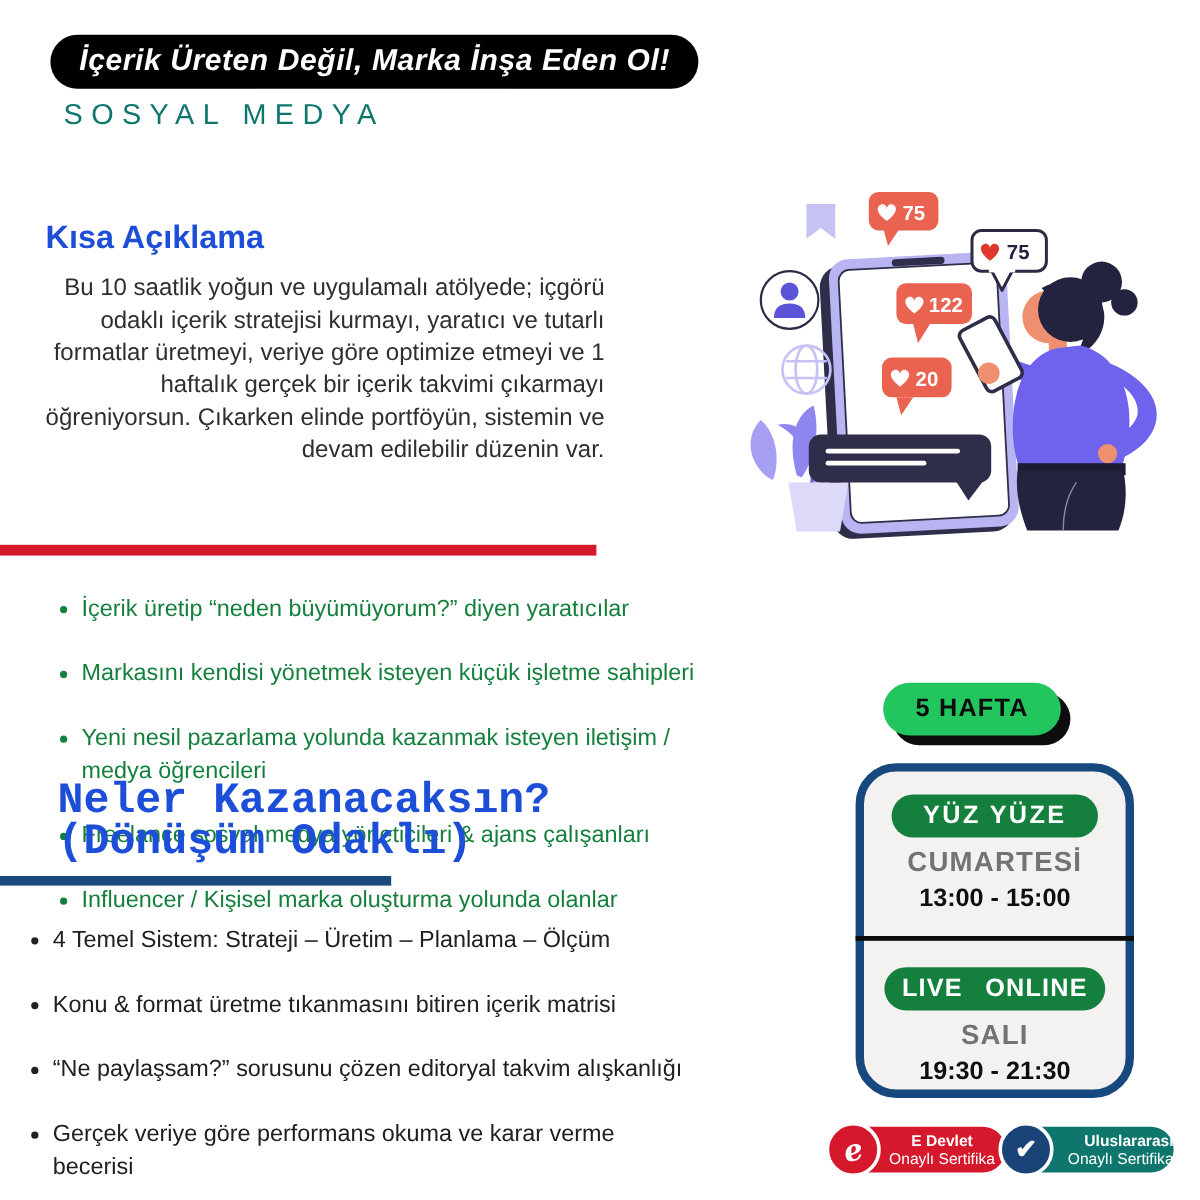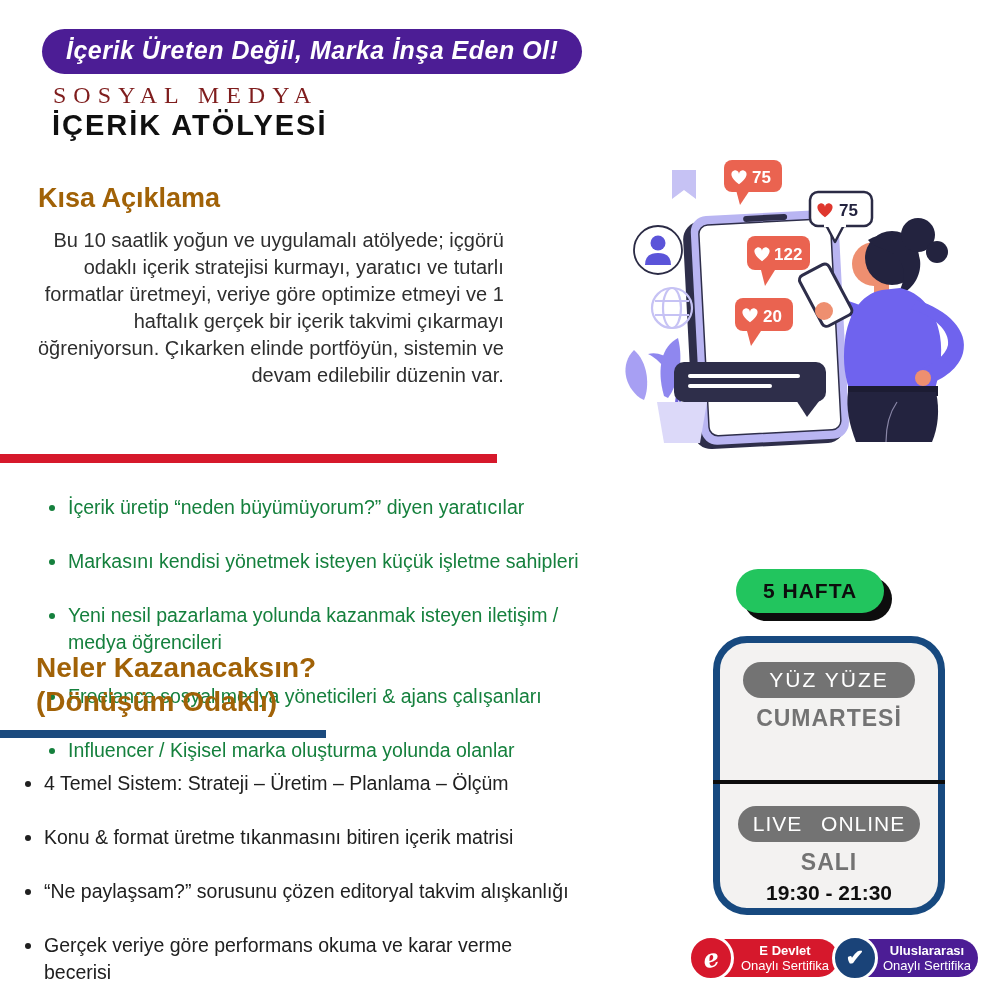--- a/index.html
+++ b/index.html
@@ -1,68 +1,68 @@
 <!DOCTYPE html>
 <html><head>
 <meta charset="utf-8">
 <style>
   html,body{margin:0;padding:0;background:#ffffff;}
   .poster{position:relative;width:1000px;height:1000px;background:#ffffff;overflow:hidden;
           font-family:"Liberation Sans",sans-serif;color:#1a1a1a;}
 
   
-  .banner{position:absolute;left:42px;top:29px;background:#4c1d95;color:#fff;
+  .banner{position:absolute;left:42px;top:29px;background:#000000;color:#fff;
           font-style:italic;font-weight:700;font-size:25px;line-height:1;
           padding:9px 24px 11px;border-radius:26px;letter-spacing:.5px;}
   .subtitle{position:absolute;left:53px;top:82px;font-size:24px;font-weight:400;
-            letter-spacing:7px;color:#7f1d1d;font-family:Liberation Serif, serif;}
+            letter-spacing:7px;color:#0f766e;}
   .maintitle{position:absolute;left:52px;top:109px;font-size:29px;font-weight:800;
              letter-spacing:2px;color:#101010;}
 
   
-  .sec-h{position:absolute;margin:0;font-weight:800;color:#a16207;}
+  .sec-h{position:absolute;margin:0;font-weight:800;color:#1d4ed8;}
   .about-h{left:38px;top:183px;font-size:27px;}
   .about-p{position:absolute;left:38px;top:227px;margin:0;font-size:20px;line-height:27px;
            color:#2e2e2e;white-space:pre-line;text-align:right;}
   .aud-h{left:38px;top:413px;font-size:28px;}
   .bar{position:absolute;left:0;}
   .bar-red{top:454px;width:497px;height:9px;background:#d6182b;}
   .aud-list{position:absolute;left:48px;top:467px;margin:0;padding-left:20px;width:600px;
             font-size:19.5px;line-height:27px;color:#15803d;white-space:pre-line;}
   .aud-list li,.gain-list li{margin:0;}
-  .gain-h{left:36px;top:651px;font-size:28px;line-height:34px;}
+  .gain-h{left:48px;top:651px;font-size:36px;line-height:34px;font-family:Liberation Mono, monospace;}
   .bar-blue{top:730px;width:326px;height:8px;background:#1b4a7e;}
   .gain-list{position:absolute;left:22px;top:743px;margin:0;padding-left:22px;width:645px;
              font-size:19.5px;line-height:27px;color:#202020;white-space:pre-line;}
 
   
   .duration{position:absolute;left:736px;top:569px;background:#22c55e;color:#0d0d0d;
             font-weight:800;font-size:21px;letter-spacing:1px;padding:10px 27px;
             border-radius:30px;box-shadow:8px 8px 0 #0d0d0d;text-align:center;}
   .card{position:absolute;left:713px;top:636px;width:232px;height:279px;background:#f3f2f1;
         border:7px solid #17497f;border-radius:34px;box-sizing:border-box;}
   .divider{position:absolute;left:-7px;top:137px;width:232px;height:4px;background:#0c0c0c;}
   .session{position:absolute;left:0;width:100%;text-align:center;}
   .s1{top:0;}
   .s2{top:150px;}
-  .mode-pill{display:inline-block;background:#737373;color:#fff;font-weight:400;border-radius:24px;}
+  .mode-pill{display:inline-block;background:#15803d;color:#fff;font-weight:700;border-radius:24px;}
   .s1 .mode-pill{font-size:21px;letter-spacing:2px;padding:6px 26px;margin-top:19px;}
   .s2 .mode-pill{font-size:21px;letter-spacing:1px;word-spacing:12px;padding:6px 15px;margin-top:13px;}
   .day{font-size:23px;font-weight:800;letter-spacing:1px;color:#737373;margin-top:7px;}
   .time{font-size:21px;font-weight:800;color:#0f0f0f;margin-top:5px;}
 
   
   .cert{position:absolute;top:935px;height:46px;}
   .cert-red{left:688px;width:150px;}
   .cert-blue{left:832px;width:146px;}
   .cert-pill{position:absolute;left:12px;right:0;top:4px;bottom:4px;border-radius:20px;
              color:#fff;display:flex;flex-direction:column;justify-content:center;
              text-align:center;padding-left:32px;}
   .cert-red .cert-pill{background:#d6182c;}
-  .cert-blue .cert-pill{background:#4c1d95;}
+  .cert-blue .cert-pill{background:#0f766e;text-align:right;}
   .cert-circle{position:absolute;left:0;top:0;width:46px;height:46px;border-radius:50%;
                border:3px solid #fff;box-sizing:border-box;z-index:2;color:#fff;
                display:flex;align-items:center;justify-content:center;}
   .cert-red .cert-circle{background:#d6182c;}
   .cert-blue .cert-circle{background:#1a4378;}
   .e-glyph{font-family:"DejaVu Serif",serif;font-style:italic;font-weight:700;font-size:25px;
            line-height:1;transform:rotate(-12deg);}
   .check-glyph{font-size:22px;font-weight:800;line-height:1;}
   .cert-t{font-size:13px;font-weight:700;line-height:15px;}
   .cert-s{font-size:13px;line-height:15px;}
@@ -73,21 +73,20 @@
 </style>
 </head>
 <body>
 
 <div class="poster">
 
   <div class="banner">
     <span>İçerik Üreten Değil, Marka İnşa Eden Ol!</span>
   </div>
   <div class="subtitle">SOSYAL MEDYA</div>
-  <div class="maintitle">İÇERİK ATÖLYESİ</div>
 
   <h2 class="sec-h about-h">Kısa Açıklama</h2>
   <p class="about-p">Bu 10 saatlik yoğun ve uygulamalı atölyede; içgörü
 odaklı içerik stratejisi kurmayı, yaratıcı ve tutarlı
 formatlar üretmeyi, veriye göre optimize etmeyi ve 1
 haftalık gerçek bir içerik takvimi çıkarmayı
 öğreniyorsun. Çıkarken elinde portföyün, sistemin ve
 devam edilebilir düzenin var.</p>
 
   <svg class="illu" viewBox="0 0 384 332" aria-hidden="true">
@@ -204,20 +203,21 @@
     
     
   </ul>
 
   <div class="duration">5 HAFTA</div>
 
   <div class="card">
     <div class="session s1">
       <div class="mode-pill">YÜZ YÜZE</div>
       <div class="day">CUMARTESİ</div>
+      <div class="time">13:00 - 15:00</div>
     </div>
     <div class="divider"></div>
     <div class="session s2">
       <div class="mode-pill">LIVE ONLINE</div>
       <div class="day">SALI</div>
       <div class="time">19:30 - 21:30</div>
     </div>
   </div>
 
   <div class="cert cert-red">

